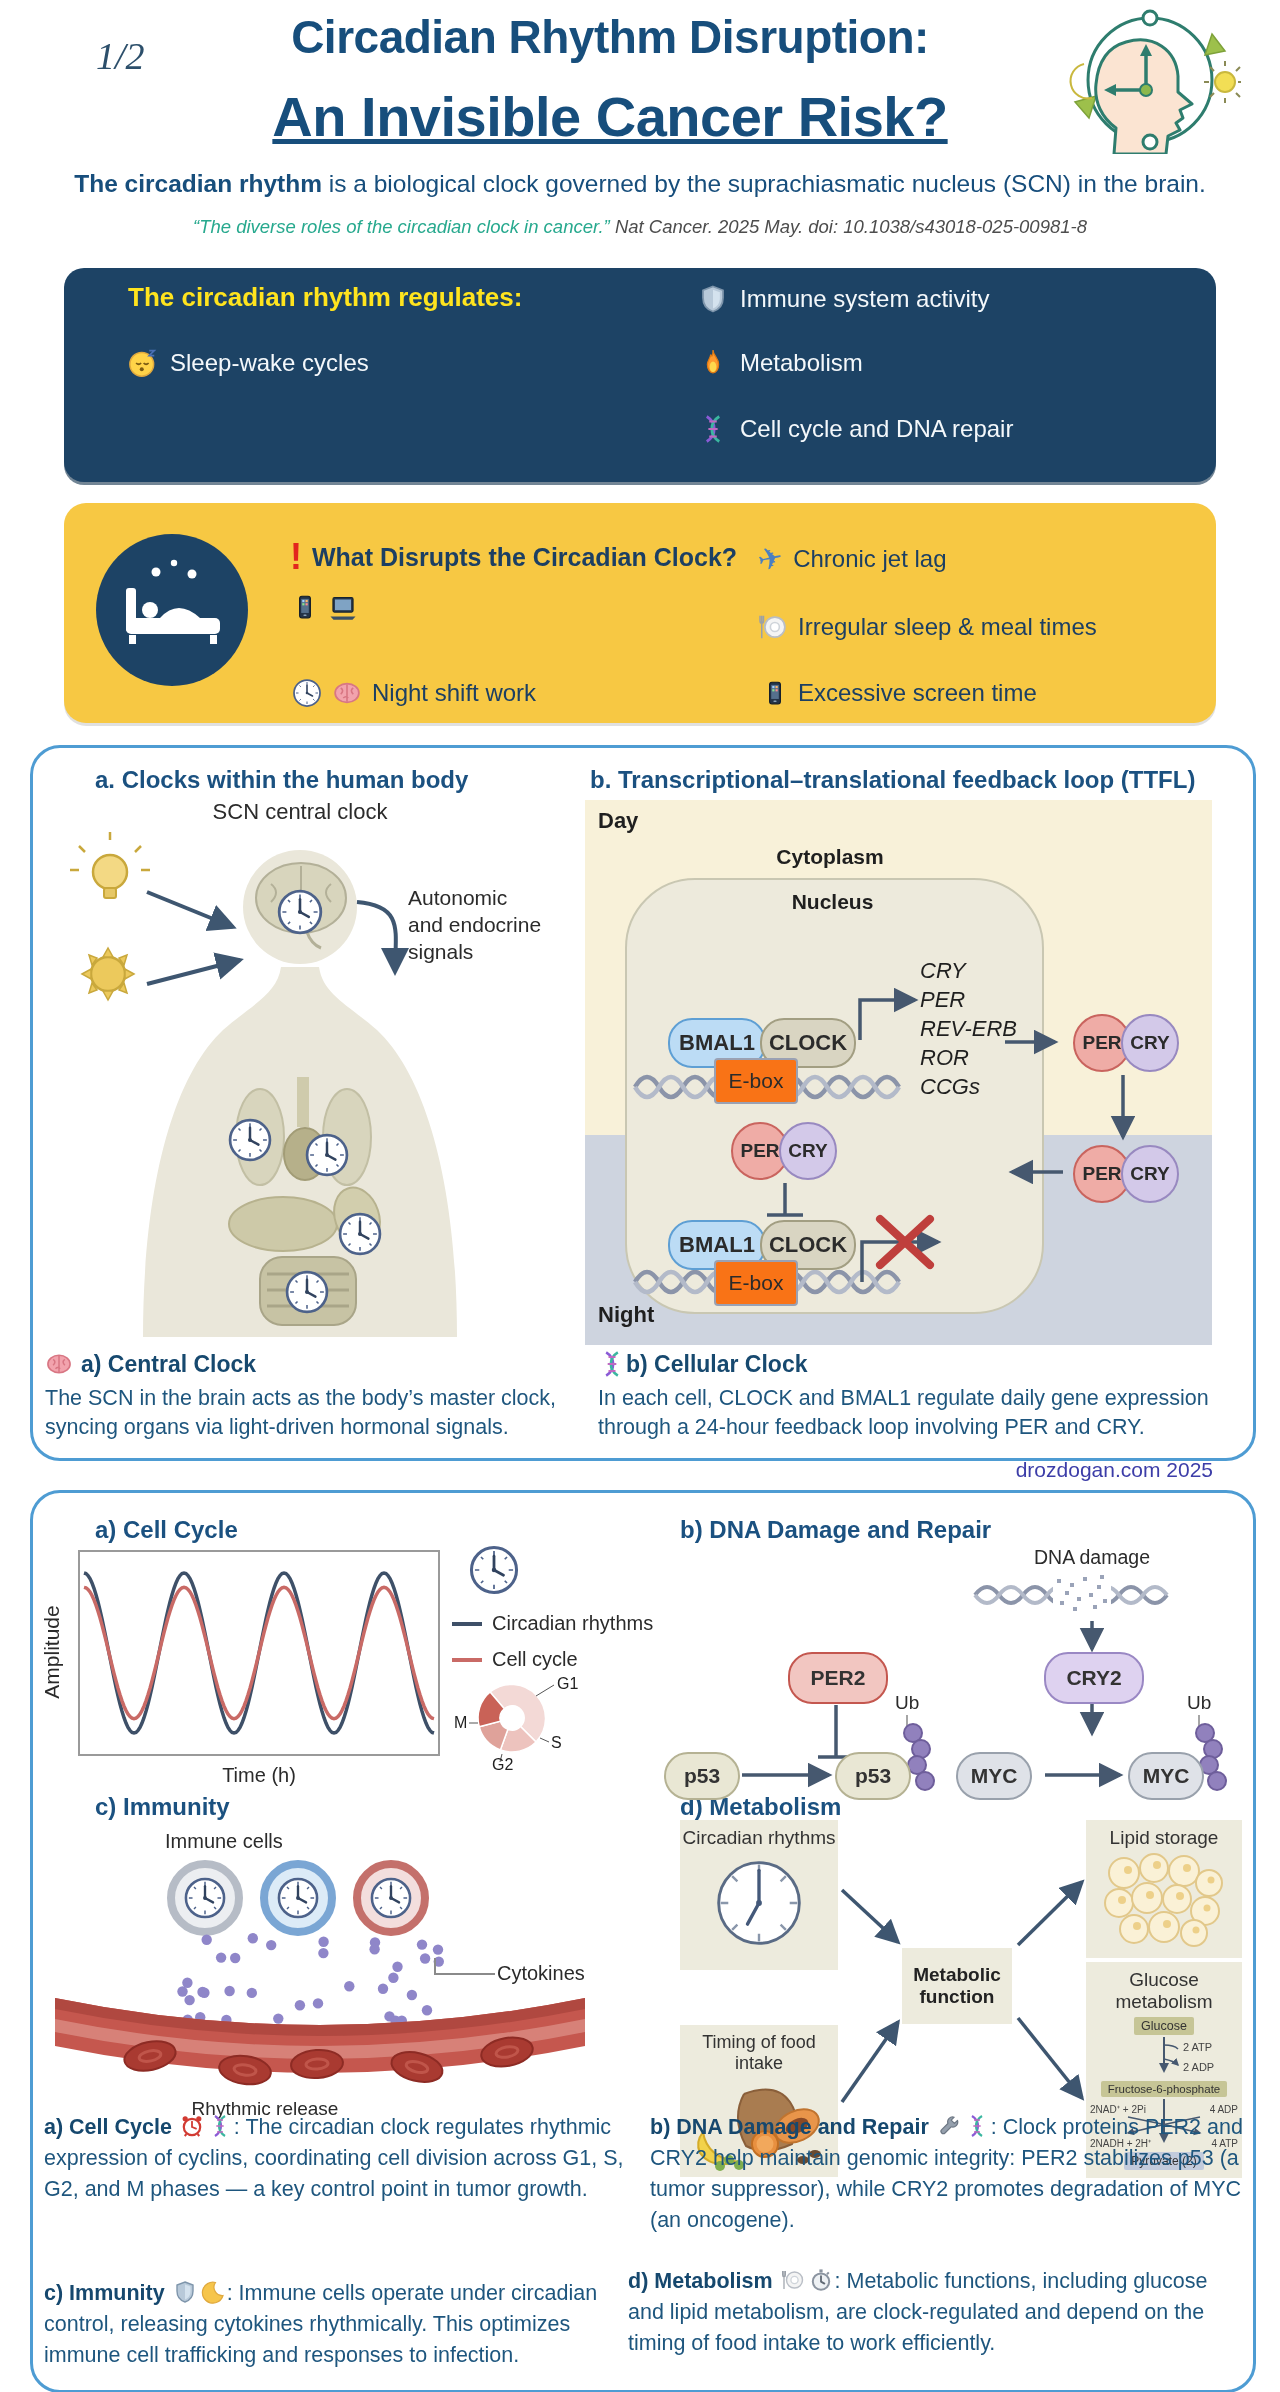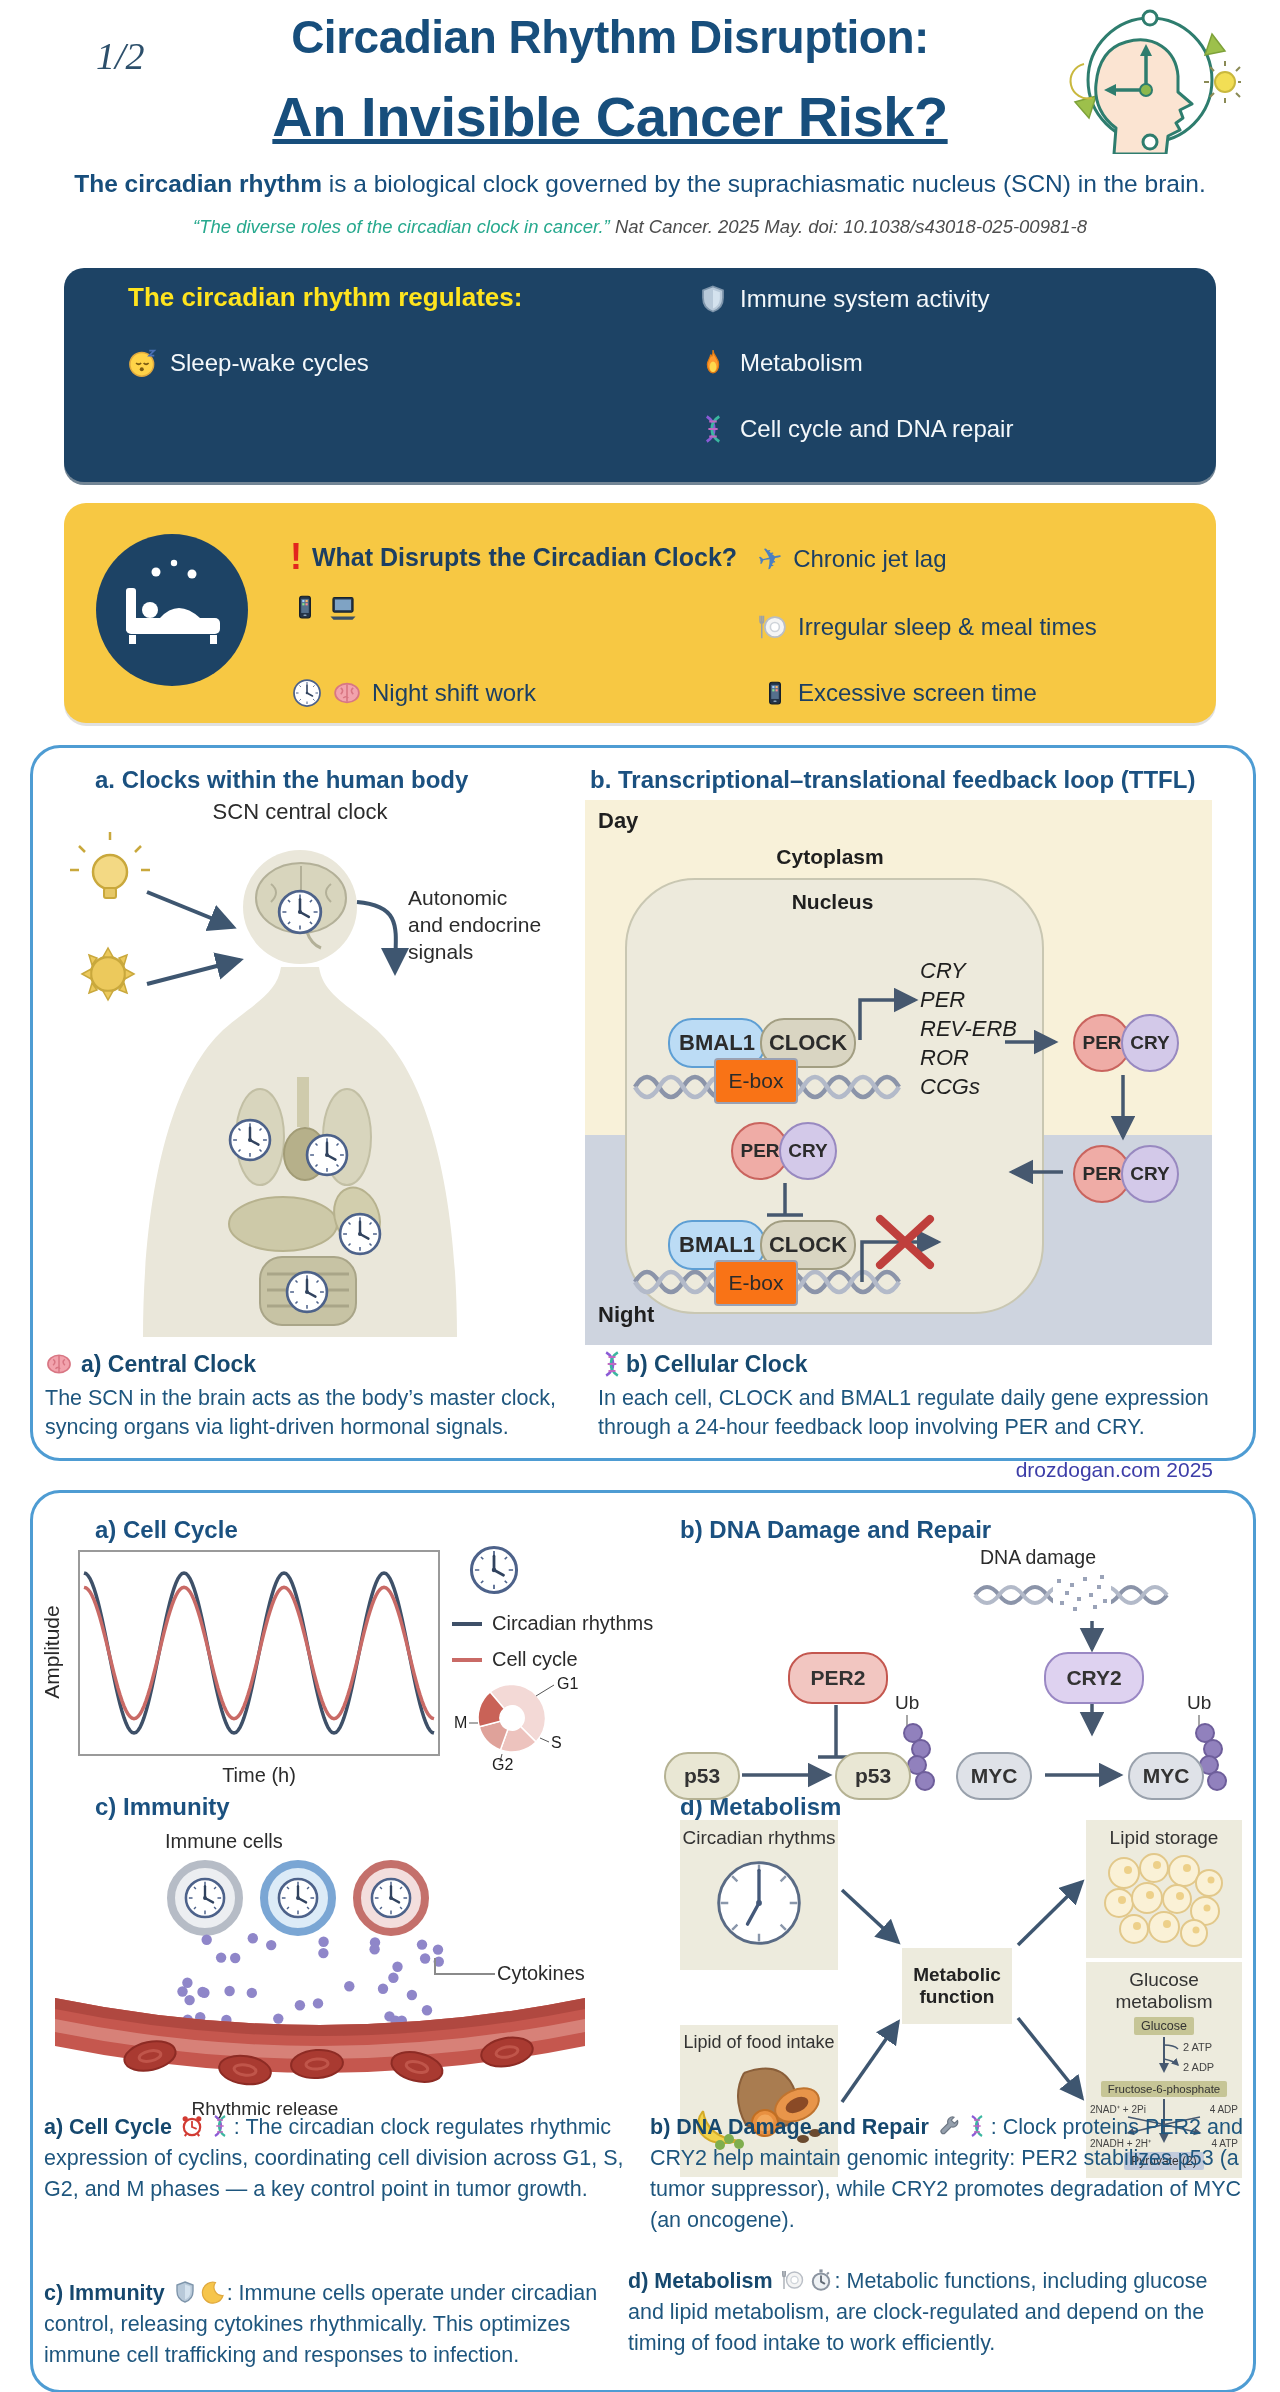--- a/index.html
+++ b/index.html
@@ -438,21 +438,21 @@
       <path d="M29.2,60.8 A34,34 0 0 1 40.1,26 L54.3,42.8 A12,12 0 0 0 50.4,55.1 Z" fill="#c96257"></path>
     </g>
     <path d="M86,30 L104,19 M90,72 L99,76 M52,88 L50,96 M28,57 L19,57" stroke="#555" stroke-width="1"></path>
     <text x="107" y="23" font-size="16" fill="#222">G1</text>
     <text x="101" y="82" font-size="16" fill="#222">S</text>
     <text x="42" y="104" font-size="16" fill="#222">G2</text>
     <text x="4" y="62" font-size="16" fill="#222">M</text>
   </svg>
 
   <div class="abs sec" style="left:680px;top:1516px">b) DNA Damage and Repair</div>
-  <div class="abs small-label" style="left:980px;top:1546px;width:170px;text-align:left;font-size:19.5px">DNA damage</div>
+  <div class="abs small-label" style="left:980px;top:1546px;width:170px;text-align:right;font-size:19.5px">DNA damage</div>
   <svg class="abs" style="left:645px;top:1535px" width="600" height="290" viewBox="0 0 600 290">
     <defs>
         <marker id="ah4" markerWidth="9" markerHeight="9" refX="6" refY="3.5" orient="auto">
           <path d="M0,0 L7,3.5 L0,7 Z" fill="#46586f"></path>
         </marker>
       </defs>
     <g fill="none">
       <path d="M330,60 q12,-16 24,0 t24,0 t24,0 t24,0 t24,0 t24,0 t24,0 t24,0" stroke="#8b94a9" stroke-width="4"></path>
       <path d="M330,60 q12,16 24,0 t24,0 t24,0 t24,0 t24,0 t24,0 t24,0 t24,0" stroke="#b3bac9" stroke-width="4"></path>
       <rect x="408" y="36" width="58" height="48" fill="#fff" stroke="none"></rect>
@@ -597,21 +597,21 @@
       <circle cx="50" cy="50" r="42" fill="#fff" stroke="#5a6b85" stroke-width="3"></circle>
       <g stroke="#8a97ab" stroke-width="2.5">
           <path d="M50,10 V18 M50,90 V82 M10,50 H18 M90,50 H82 M22,22 l5.5,5.5 M78,22 l-5.5,5.5 M22,78 l5.5,-5.5 M78,78 l-5.5,-5.5"></path>
         </g>
       <path d="M50,50 V16" stroke="#44597a" stroke-width="3.5" stroke-linecap="round"></path>
       <path d="M50,50 L38,72" stroke="#44597a" stroke-width="3.5" stroke-linecap="round"></path>
       <circle cx="50" cy="50" r="3" fill="#44597a"></circle>
     </svg>
   </div>
   <div class="abs mbox" style="left:680px;top:2025px;width:158px;height:152px">
-    <div class="mlab" style="font-size:18px">Lipid of food intake</div>
+    <div class="mlab" style="font-size:18px">Timing of food intake</div>
     <svg width="140" height="94" viewBox="0 0 140 94" style="margin:6px auto 0">
       <path d="M55,14 q32,-12 46,8 q12,18 2,42 q-26,12 -46,2 q-15,-28 -2,-52" fill="#a97c50" stroke="#8a5f3a" stroke-width="2"></path>
       <ellipse cx="108" cy="46" rx="23" ry="15" transform="rotate(-25 108 46)" fill="#e8954a" stroke="#c0742f" stroke-width="2"></ellipse>
       <ellipse cx="108" cy="46" rx="12" ry="7" transform="rotate(-25 108 46)" fill="#8a4a26"></ellipse>
       <path d="M14,52 q4,26 36,30 q-28,7 -39,-9 q-5,-11 3,-21" fill="#f2d24b" stroke="#d4ab28" stroke-width="2"></path>
       <circle cx="76" cy="64" r="13" fill="#e89040" stroke="#c26f23" stroke-width="2"></circle>
       <circle cx="76" cy="64" r="8.5" fill="#f2a85c"></circle>
       <circle cx="40" cy="80" r="5" fill="#7fae4e"></circle>
         <circle cx="50" cy="85" r="5" fill="#7fae4e"></circle>
         <circle cx="31" cy="86" r="5" fill="#7fae4e"></circle>

